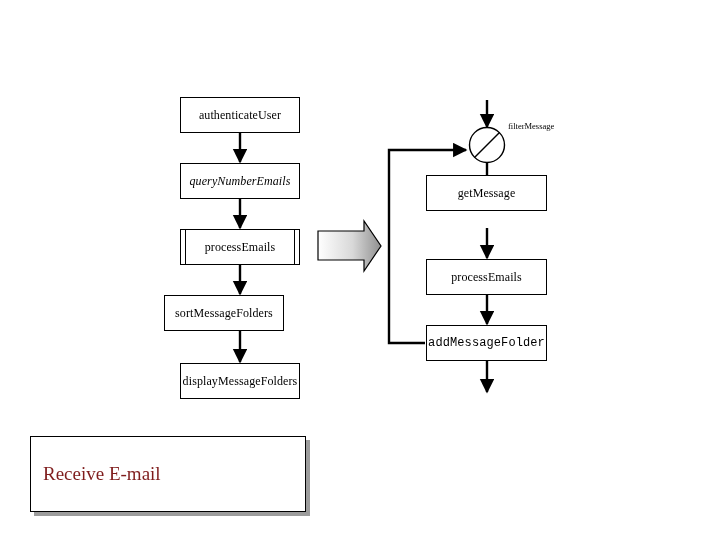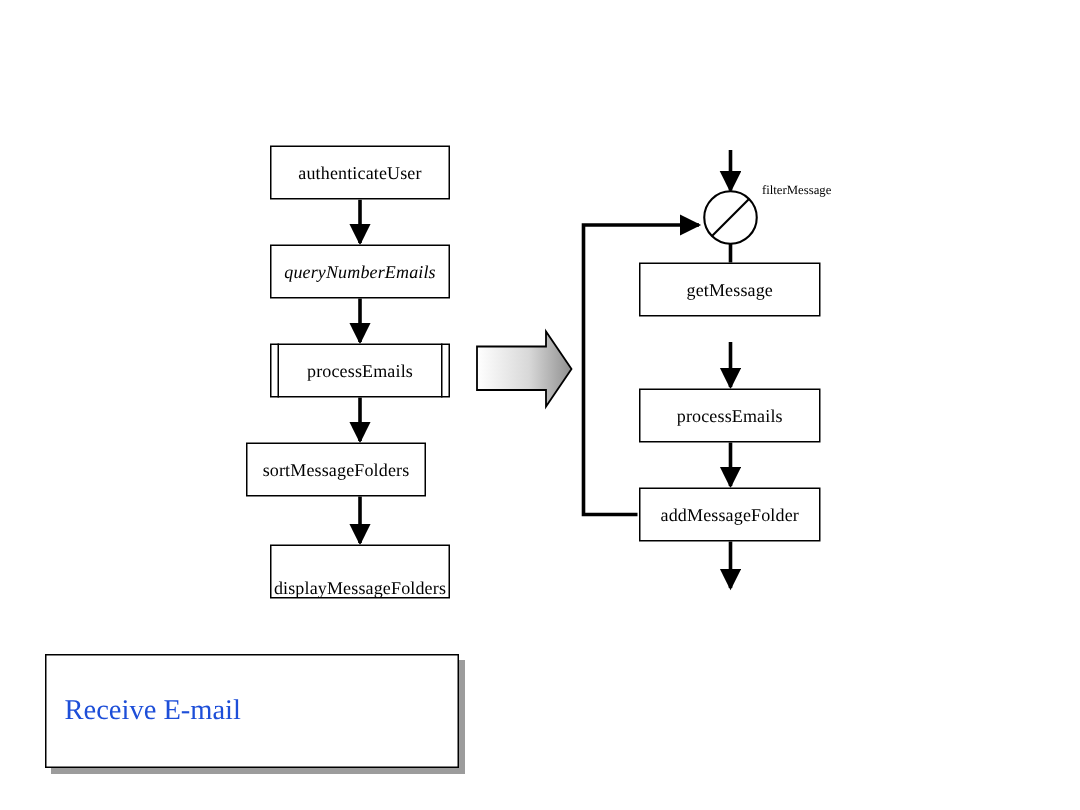--- a/index.html
+++ b/index.html
@@ -66,21 +66,21 @@
     box-shadow: 4px 4px 0 0 #9c9c9c;
     padding: 8px 10px 8px 12px;
     display: flex;
     flex-direction: column;
     justify-content: center;
     gap: 6px;
   }
   .title-line {
     font-size: 19px;
     line-height: 1.05;
-    color: #1d4ed8;
+    color: #7f1d1d;
     white-space: nowrap;
   }
 </style>
 </head>
 <body>
 
 <svg id="canvas" viewBox="0 0 720 540">
   <defs>
     <marker id="arrowhead" markerWidth="8" markerHeight="8" refX="5.4" refY="3" orient="auto" markerUnits="strokeWidth">
       <path d="M0,0 L6,3 L0,6 z" fill="#000000"></path>
@@ -122,33 +122,33 @@
 </div>
 
 <div class="node subroutine" style="left:180px; top:229px; width:120px; height:36px;">
   <span>processEmails</span>
 </div>
 
 <div class="node" style="left:164px; top:295px; width:120px; height:36px;">
   <span>sortMessageFolders</span>
 </div>
 
-<div class="node" style="left:180px; top:363px; width:120px; height:36px;align-items:flex-end;">
+<div class="node" style="left:180px; top:363px; width:120px; height:36px;">
   <span>displayMessageFolders</span>
 </div>
 
 <div class="label-free" style="left:508px; top:122px;">filterMessage</div>
 
 <div class="node" style="left:426px; top:175px; width:121px; height:36px;">
   <span>getMessage</span>
 </div>
 
 <div class="node" style="left:426px; top:259px; width:121px; height:36px;">
   <span>processEmails</span>
 </div>
 
-<div class="node" style="left:426px; top:325px; width:121px; height:36px;">
+<div class="node" style="left:426px; top:325px; width:121px; height:36px;font-family:Liberation Mono, monospace;">
   <span>addMessageFolder</span>
 </div>
 
 <div class="title-box" style="left:30px; top:436px; width:276px; height:76px;">
   <div class="title-line">Receive E-mail</div>
 </div>
 
 </body></html>

